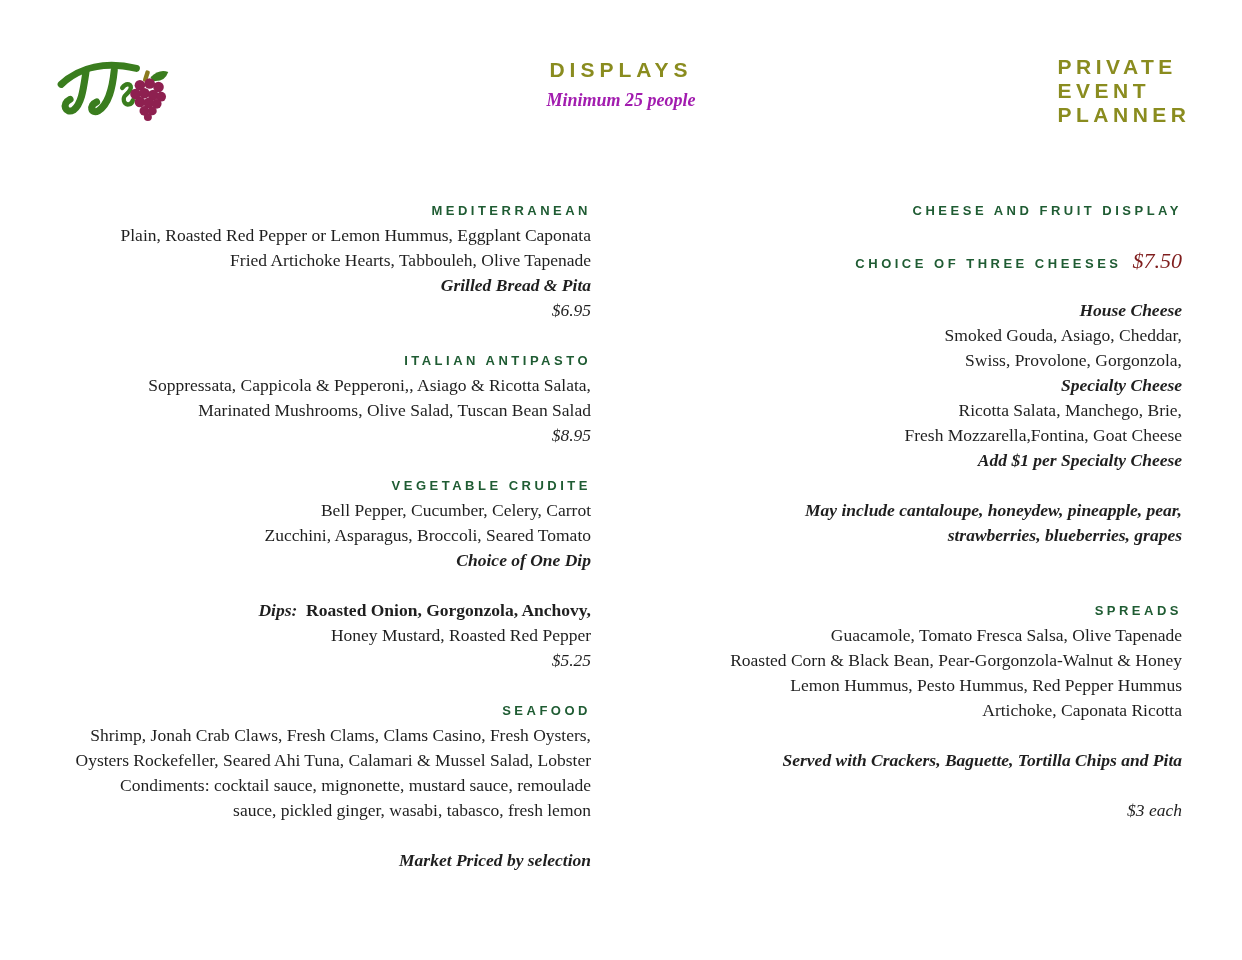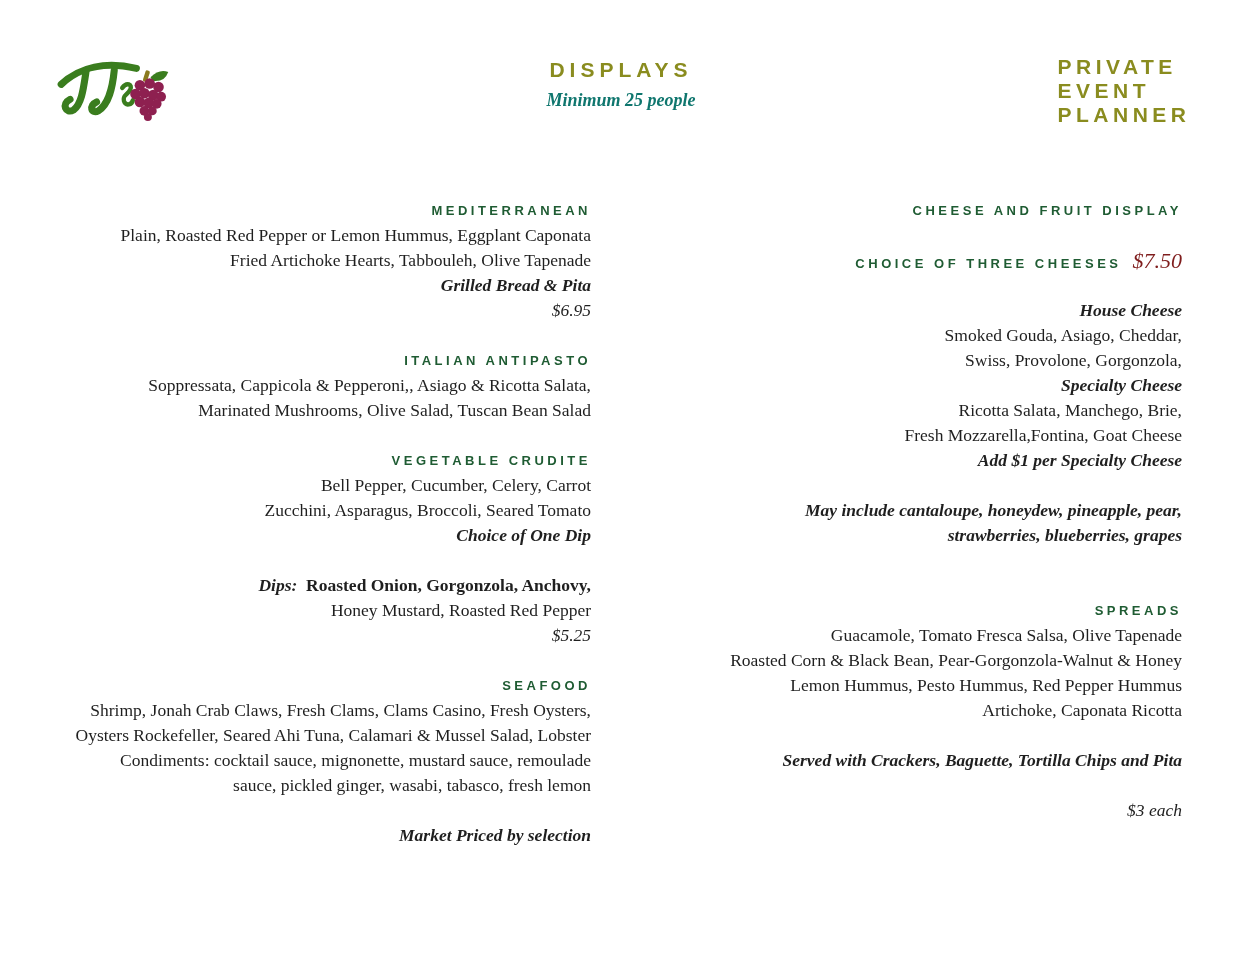--- a/index.html
+++ b/index.html
@@ -3,21 +3,21 @@
 <meta charset="utf-8">
 <style>
   html,body{margin:0;padding:0;background:#ffffff;}
   body{width:1242px;height:960px;position:relative;font-family:"Liberation Serif",serif;color:#1f1f1f;}
   .page{position:absolute;inset:0;background:#ffffff;overflow:hidden;}
 
   
   .logo{position:absolute;left:55px;top:52px;width:115px;height:70px;}
   .center-head{position:absolute;left:0;right:0;top:58px;text-align:center;}
   .title{font-family:"Liberation Sans",sans-serif;font-weight:bold;font-size:21px;letter-spacing:5px;color:#8a8c1f;}
-  .subtitle{margin-top:8px;font-size:18px;font-style:italic;font-weight:bold;color:#0f766e;}
+  .subtitle{margin-top:8px;font-size:18px;font-style:italic;font-weight:bold;color:#a21caf;}
   .planner{position:absolute;right:56px;top:55px;text-align:left;font-family:"Liberation Sans",sans-serif;
            font-weight:bold;font-size:21px;letter-spacing:4.5px;color:#8a8c1f;line-height:24px;}
   .planner div{margin-right:-4.5px;}
 
   
   .col{position:absolute;top:198px;text-align:right;}
   .col-left{left:31px;width:560px;}
   .col-right{left:682px;width:500px;}
   .line{height:25px;line-height:25px;font-size:17.5px;white-space:pre;}
   .line.heading,.heading-text{font-family:"Liberation Sans",sans-serif;font-weight:bold;font-size:13px;
@@ -79,20 +79,21 @@
   <div id="left-column" class="col col-left">
       <div class="line heading">MEDITERRANEAN</div>
       <div class="line regular">Plain, Roasted Red Pepper or Lemon Hummus, Eggplant Caponata</div>
       <div class="line regular">Fried Artichoke Hearts, Tabbouleh, Olive Tapenade</div>
       <div class="line bold-italic">Grilled Bread &amp; Pita</div>
       <div class="line italic">$6.95</div>
       <div class="line spacer"></div>
       <div class="line heading">ITALIAN ANTIPASTO</div>
       <div class="line regular">Soppressata, Cappicola &amp; Pepperoni,, Asiago &amp; Ricotta Salata,</div>
       <div class="line regular">Marinated Mushrooms, Olive Salad, Tuscan Bean Salad</div>
+      <div class="line italic">$8.95</div>
       <div class="line spacer"></div>
       <div class="line heading">VEGETABLE CRUDITE</div>
       <div class="line regular">Bell Pepper, Cucumber, Celery, Carrot</div>
       <div class="line regular">Zucchini, Asparagus, Broccoli, Seared Tomato</div>
       <div class="line bold-italic">Choice of One Dip</div>
       <div class="line spacer"></div>
       <div class="line mixed"><span class="bi">Dips:</span><span class="reg">  Roasted Onion, Gorgonzola, Anchovy,</span></div>
       <div class="line regular">Honey Mustard, Roasted Red Pepper</div>
       <div class="line italic">$5.25</div>
       <div class="line spacer"></div>

